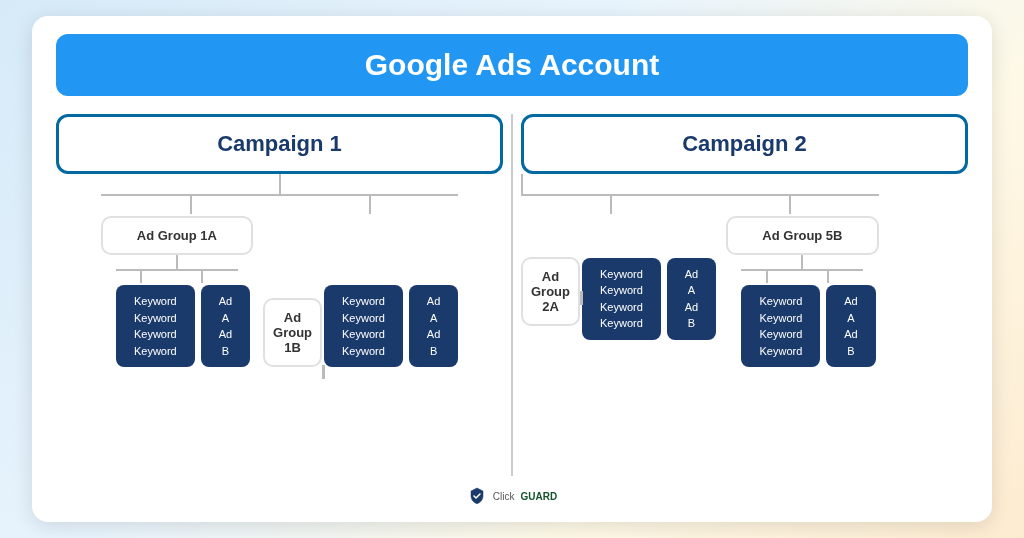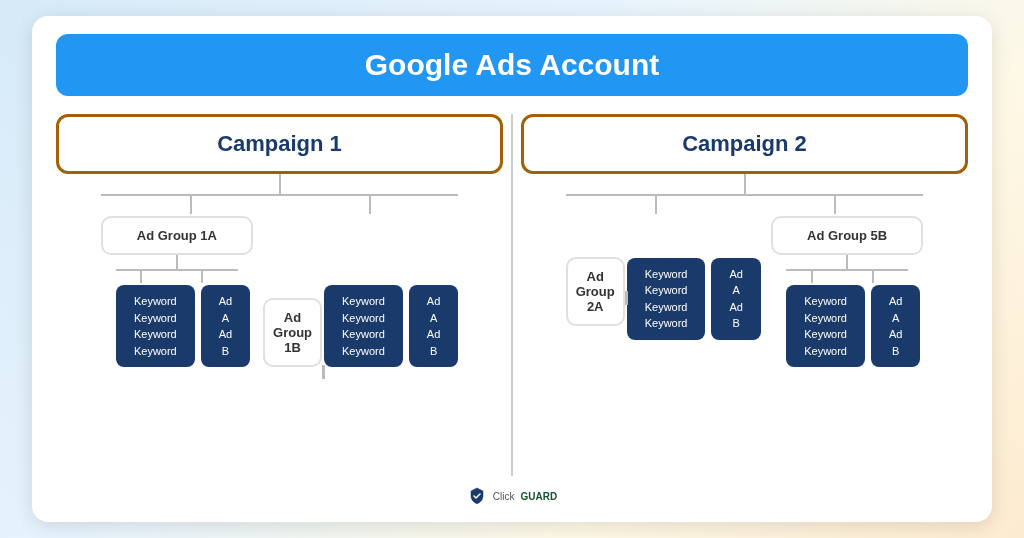--- a/index.html
+++ b/index.html
@@ -38,21 +38,21 @@
       text-align: center;
       margin-top: 18px;
     }
     .header-box h1 {
       color: white;
       font-size: 30px;
       font-weight: 900;
     }
 
     .campaign-box {
-      border: 3px solid #a16207;
+      border: 3px solid #0369a1;
       border-radius: 12px;
       width: 100%;
       padding: 14px 16px;
       text-align: center;
       background: white;
       position: relative;
     }
     .campaign-box h2 {
       color: #1a3a6b;
       font-size: 22px;
@@ -184,21 +184,21 @@
 Ad B</span>
             </div>
           </div>
         </div>
 
       </div>
     </div>
 
     <div class="section-divider" style="margin-top:0;height:auto;"></div>
 
-    <div style="flex:1; display:flex; flex-direction:column; align-items:center;">
+    <div style="flex:1; display:flex; flex-direction:column; align-items:flex-start;">
 
       <div class="campaign-box">
         <h2>Campaign 2</h2>
       </div>
 
       <div style="width:2px; height:20px; background:#bbb;"></div>
 
       <div style="position:relative; width:80%; height:2px; background:#bbb;">
         <div style="position:absolute; left:25%; top:0; width:2px; height:20px; background:#bbb;"></div>
         <div style="position:absolute; left:75%; top:0; width:2px; height:20px; background:#bbb;"></div>

